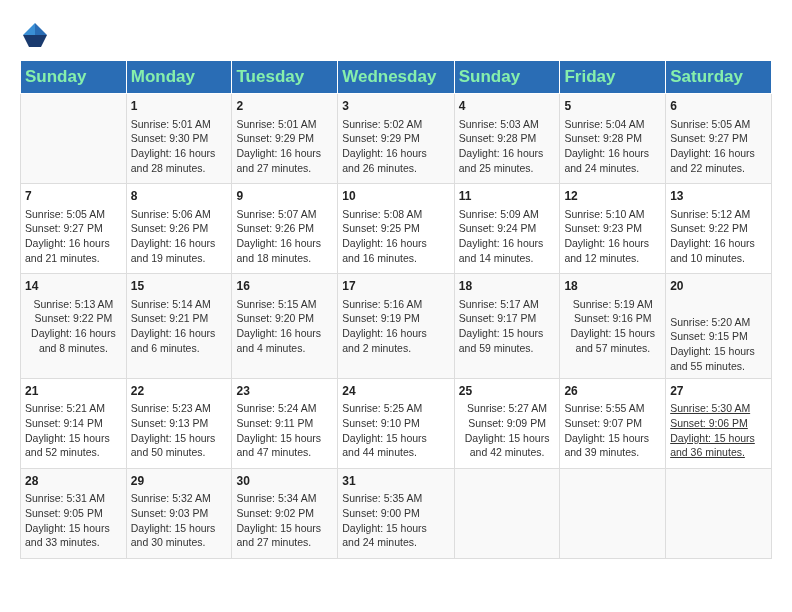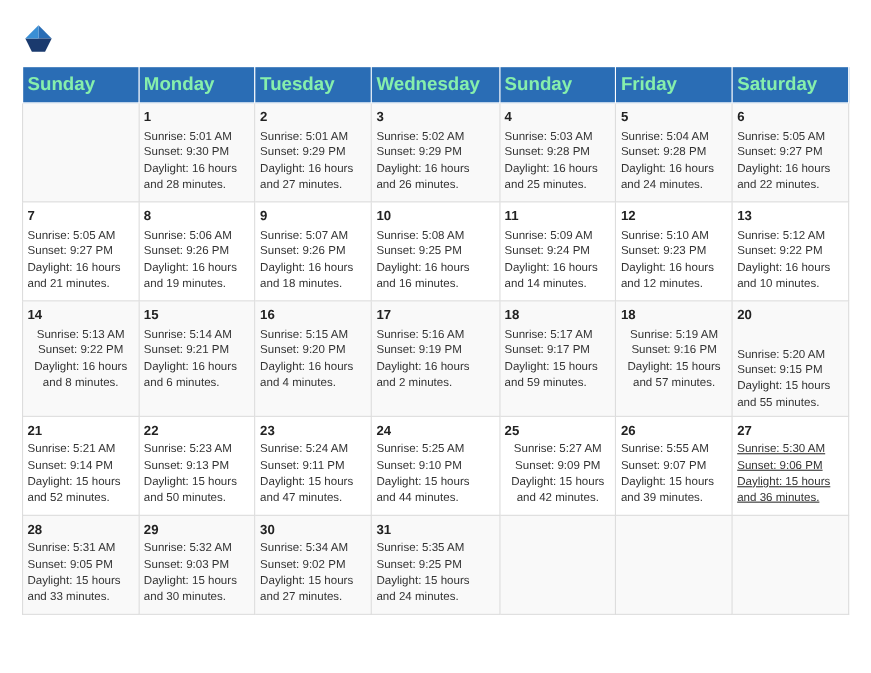--- a/index.html
+++ b/index.html
@@ -335,21 +335,21 @@
         <td>
           <span class="day-num">30</span>
           <div class="cell-content" style="white-space: pre-line;">Sunrise: 5:34 AM
 Sunset: 9:02 PM
 Daylight: 15 hours
 and 27 minutes.</div>
         </td>
         <td>
           <span class="day-num">31</span>
           <div class="cell-content" style="white-space: pre-line;">Sunrise: 5:35 AM
-Sunset: 9:25 PM
+Sunset: 9:00 PM
 Daylight: 15 hours
 and 24 minutes.</div>
         </td>
         <td></td>
         <td></td>
         <td></td>
       </tr>
     </tbody>
 </table>
 

